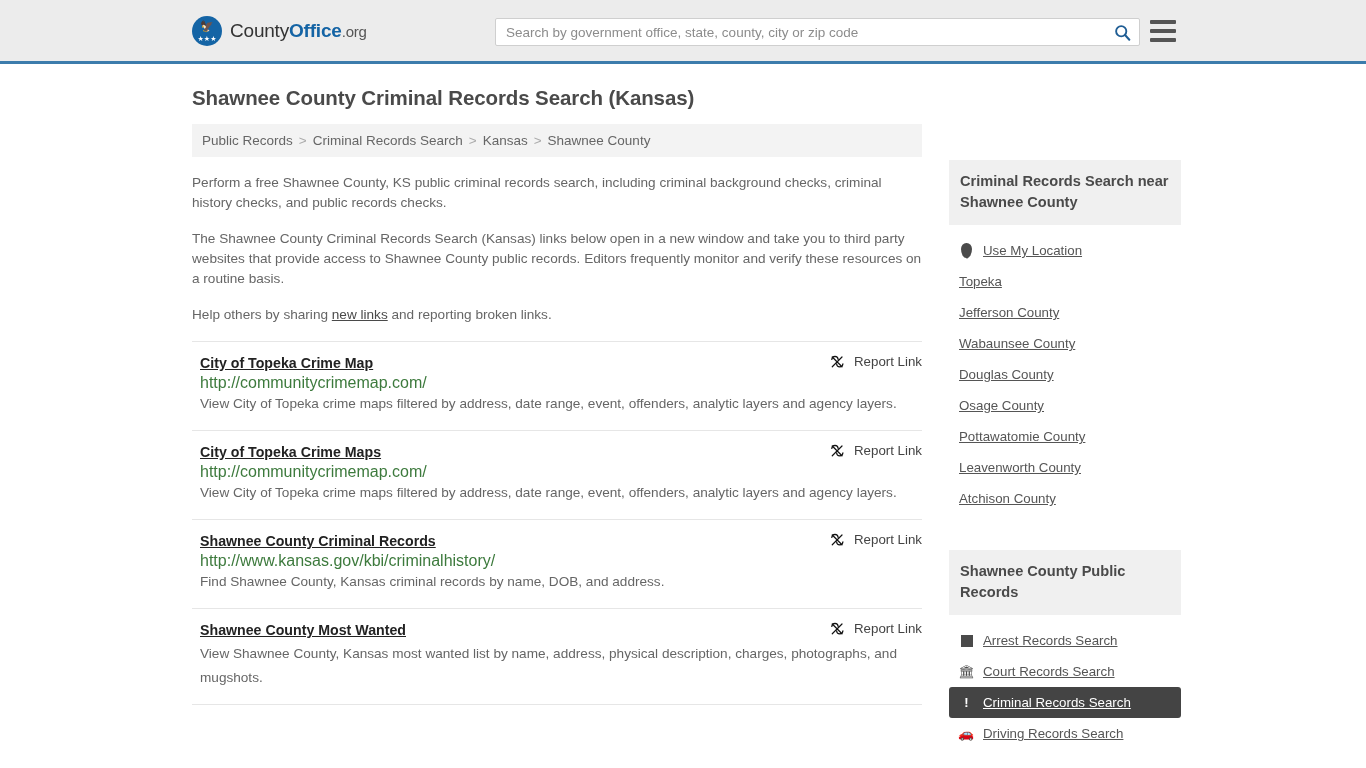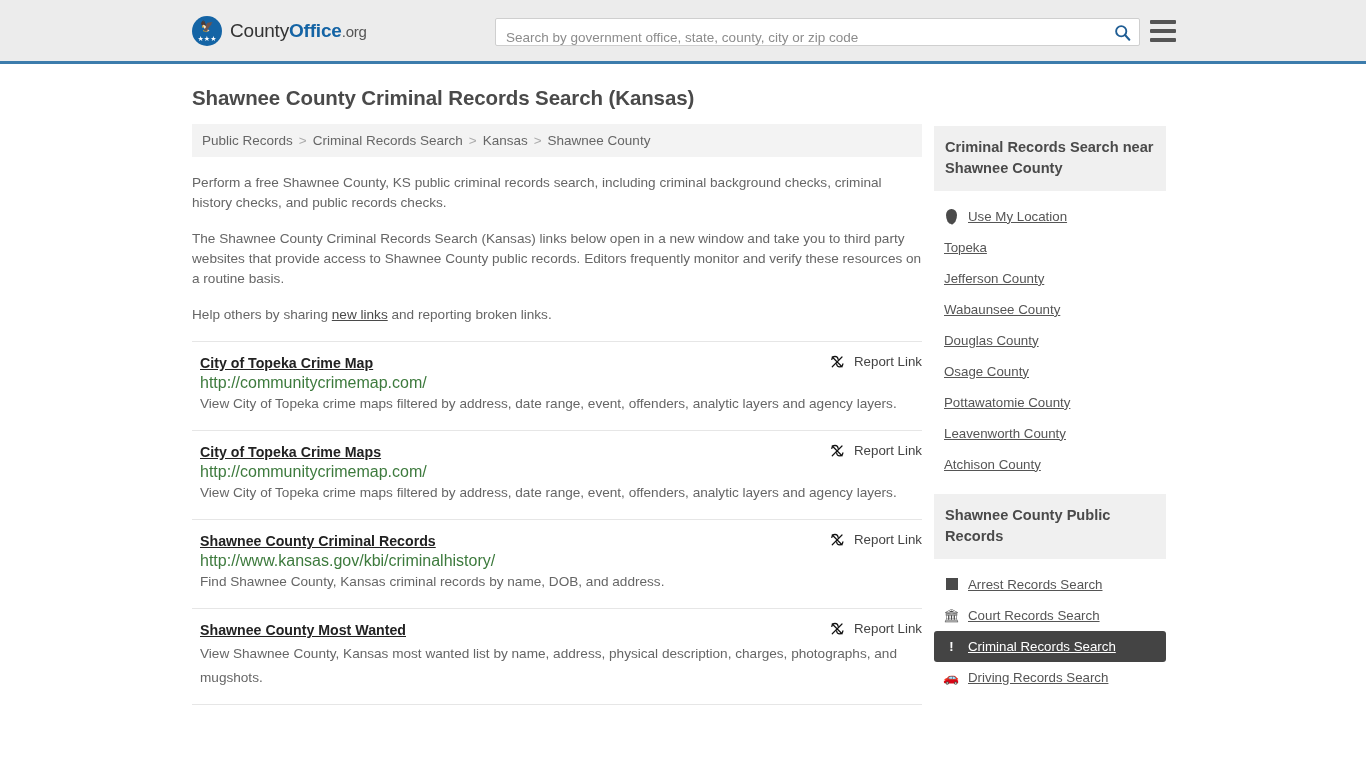--- a/index.html
+++ b/index.html
@@ -59,21 +59,21 @@
   .brand-text .b-office { font-weight: 700; color: #1464a5; }
   .brand-text .b-org { font-weight: 400; color: #555; font-size: 15px; }
 
   .search-wrap {
     position: absolute;
     left: 495px;
     top: 18px;
     width: 645px;
     height: 28px;
     display: flex;
-    align-items: flex-end;
+    align-items: center;
     background: #ffffff;
     border: 1px solid #cfcfcf;
     border-radius: 2px;
   }
   .search-input {
     flex: 1;
     border: 0;
     outline: none;
     font-family: "Liberation Sans", sans-serif;
     font-size: 13.5px;
@@ -102,23 +102,22 @@
   }
 
   
   .page {
     width: 1206px;
     padding: 0 192px;
     position: relative;
   }
   .content-row {
     display: flex;
-    gap: 12px;
+    gap: 27px;
     padding-top: 22px;
-    align-items: center;
   }
   .main-col { width: 730px; flex: 0 0 730px; }
   .side-col { width: 232px; flex: 0 0 232px; }
 
   h1.page-title {
     font-size: 20.5px;
     font-weight: 700;
     color: #4a4a4a;
     letter-spacing: -0.1px;
     margin-bottom: 14px;
@@ -187,21 +186,21 @@
     display: flex;
     align-items: center;
     gap: 9px;
     font-size: 13.3px;
     color: #444;
     cursor: pointer;
   }
   .broken-icon { width: 15px; height: 15px; display: block; }
 
   
-  .panel { margin-bottom: 14px; }
+  .panel { margin-bottom: 14px; margin-top: 36px; }
   .panel-head {
     background: #f0f0f0;
     padding: 11px 11px 12px 11px;
     font-size: 14.6px;
     font-weight: 700;
     color: #4a4a4a;
     line-height: 21px;
   }
   .panel-list { padding: 10px 0 0 0; }
   .panel-list li {

